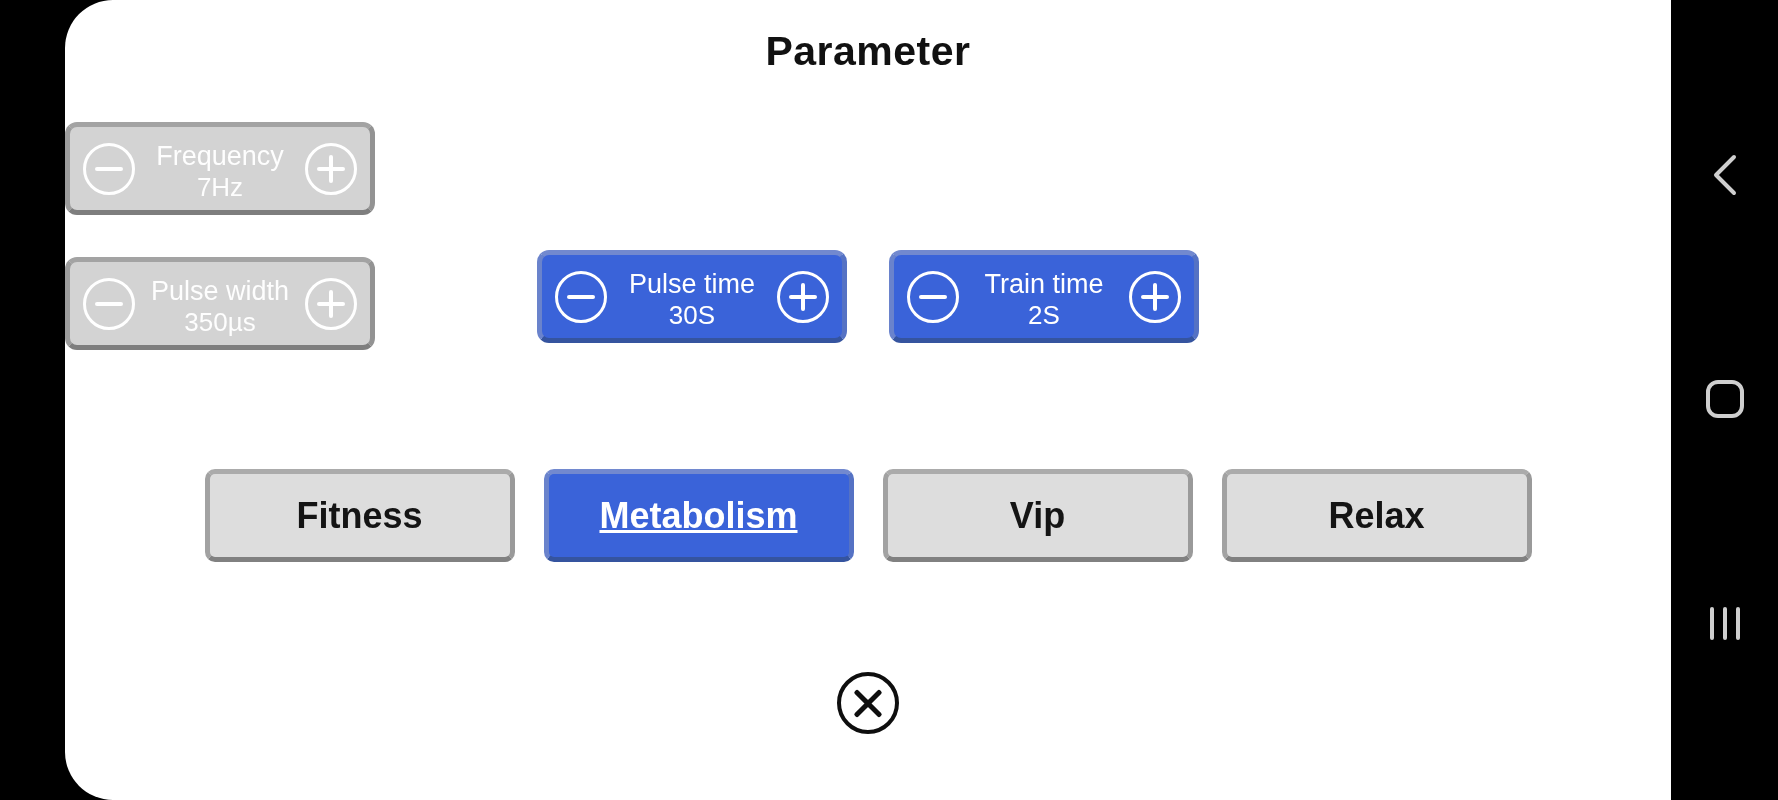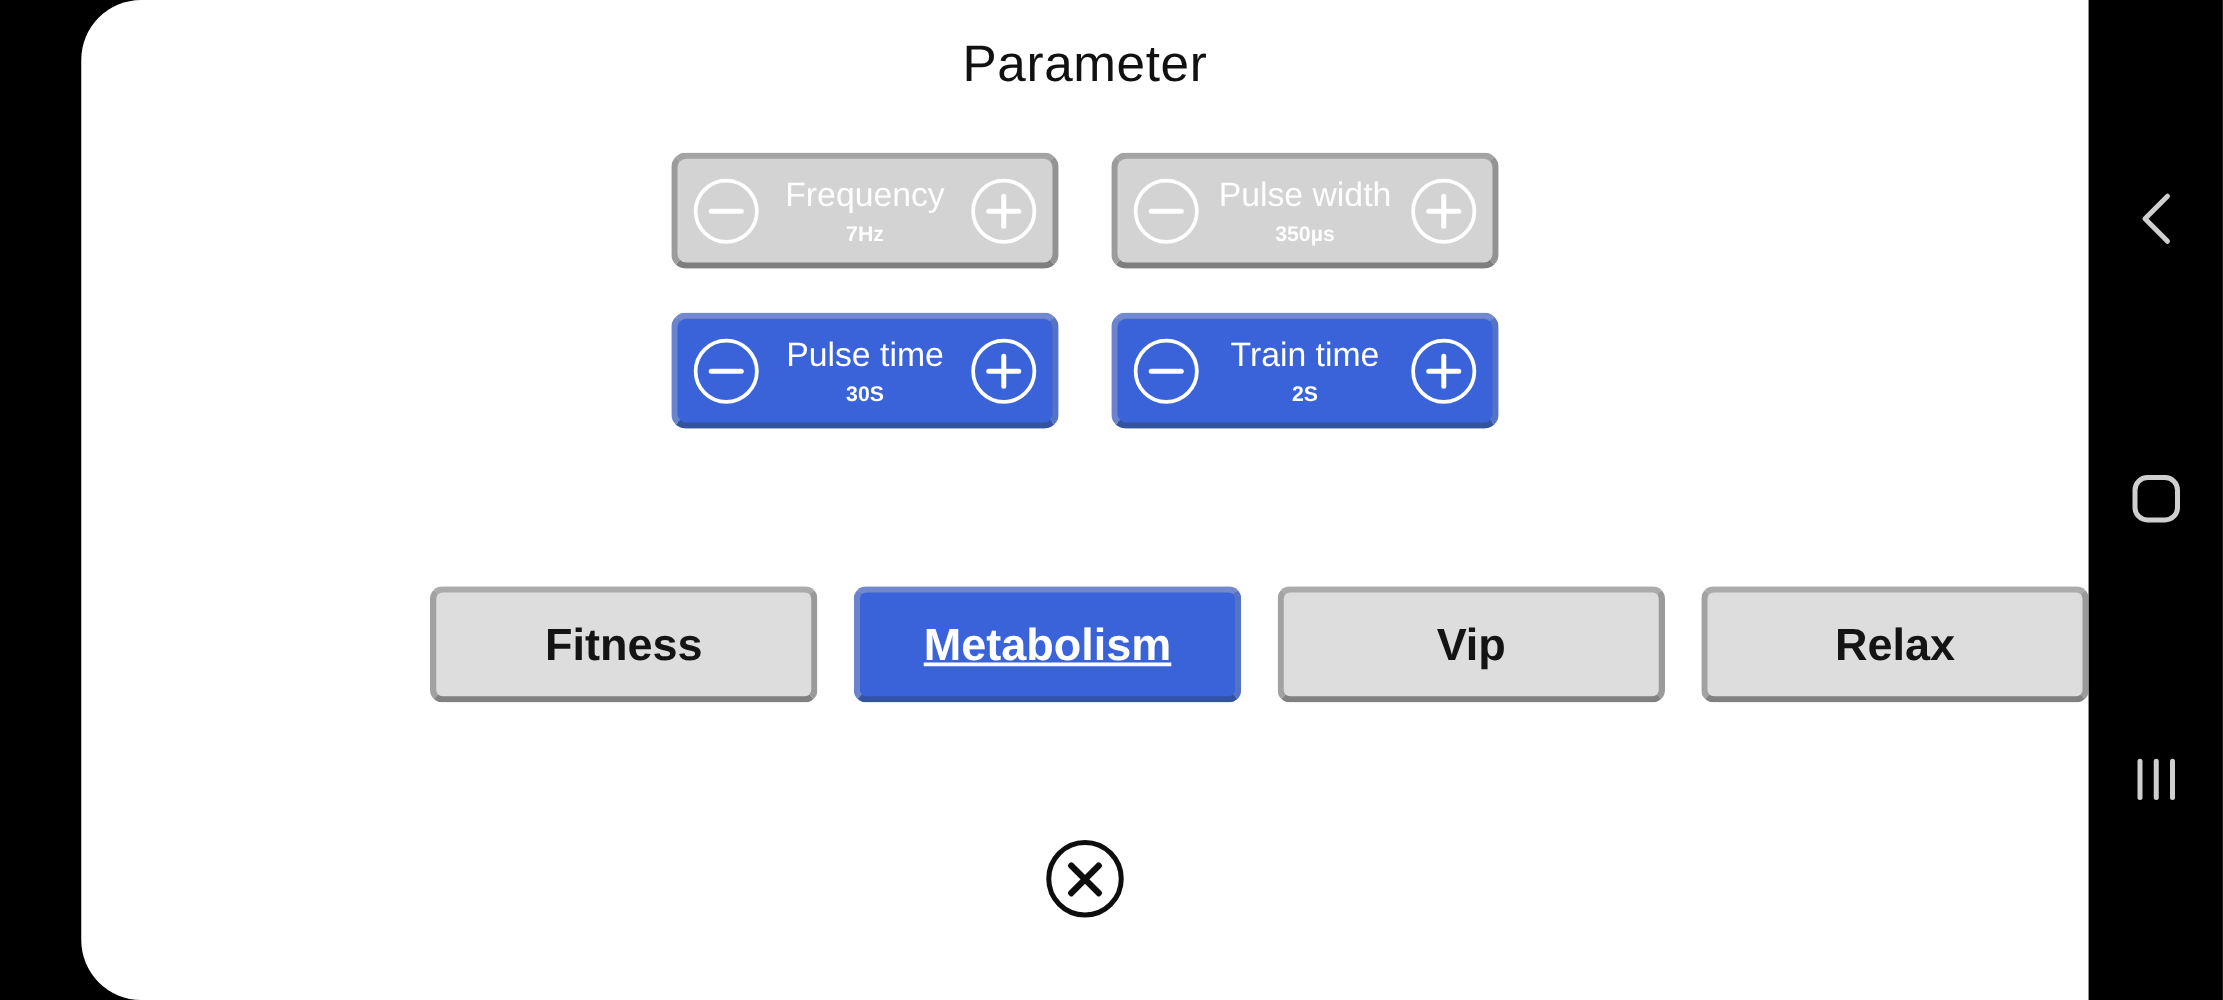--- a/index.html
+++ b/index.html
@@ -7,29 +7,29 @@
               font-family:"Liberation Sans", sans-serif; }
 
   
   .card {
     position:absolute; left:65px; top:0; width:1606px; height:800px;
     background:#ffffff; border-radius:48px 0 0 48px;
   }
 
   .page-title {
     position:absolute; top:28px; left:0; width:100%;
-    text-align:center; font-size:41px; font-weight:400; color:#111;
+    text-align:center; font-size:41px; font-weight:700; color:#111;
     letter-spacing:0.5px;
   }
 
   .row { position:absolute; left:0; width:100%;
          display:flex; justify-content:center; align-items:flex-start; }
-  .row-disabled { top:122px; gap:42px; }
+  .row-disabled { top:122px; gap:42px;flex-direction:column; }
   .row-active   { top:250px; gap:42px; }
-  .row-modes    { top:469px; gap:29px;justify-content:flex-end; }
+  .row-modes    { top:469px; gap:29px; }
   .row-close    { top:672px; }
 
   
   .stepper {
     width:310px; height:93px; border-radius:12px;
     display:flex; align-items:center; justify-content:space-between;
     padding:0 13px; border:5px solid;
   }
   .stepper.disabled {
     background:#d3d3d3;
@@ -37,21 +37,21 @@
   }
   .stepper.active {
     background:#3a63d9;
     border-color:#7289cf #5572c4 #35549f #6a83cc;
   }
   .stepper-mid {
     flex:1; display:flex; flex-direction:column; align-items:center;
     justify-content:center; padding-top:4px; color:#fff;
   }
   .stepper-label { font-size:27px; line-height:33px; font-weight:400; }
-  .stepper-value { font-size:17px; line-height:29px; font-weight:700; }
+  .stepper-value { font-size:26px; line-height:29px; font-weight:400; }
   .stepper.disabled .stepper-mid { color:rgba(255,255,255,0.96); }
 
   .circle-btn {
     width:52px; height:52px; border-radius:50%;
     border:3px solid #fff; position:relative; flex:0 0 auto;
     background:transparent; cursor:pointer;
   }
   .circle-btn .h-bar, .circle-btn .v-bar {
     position:absolute; background:#fff; border-radius:2px;
   }

